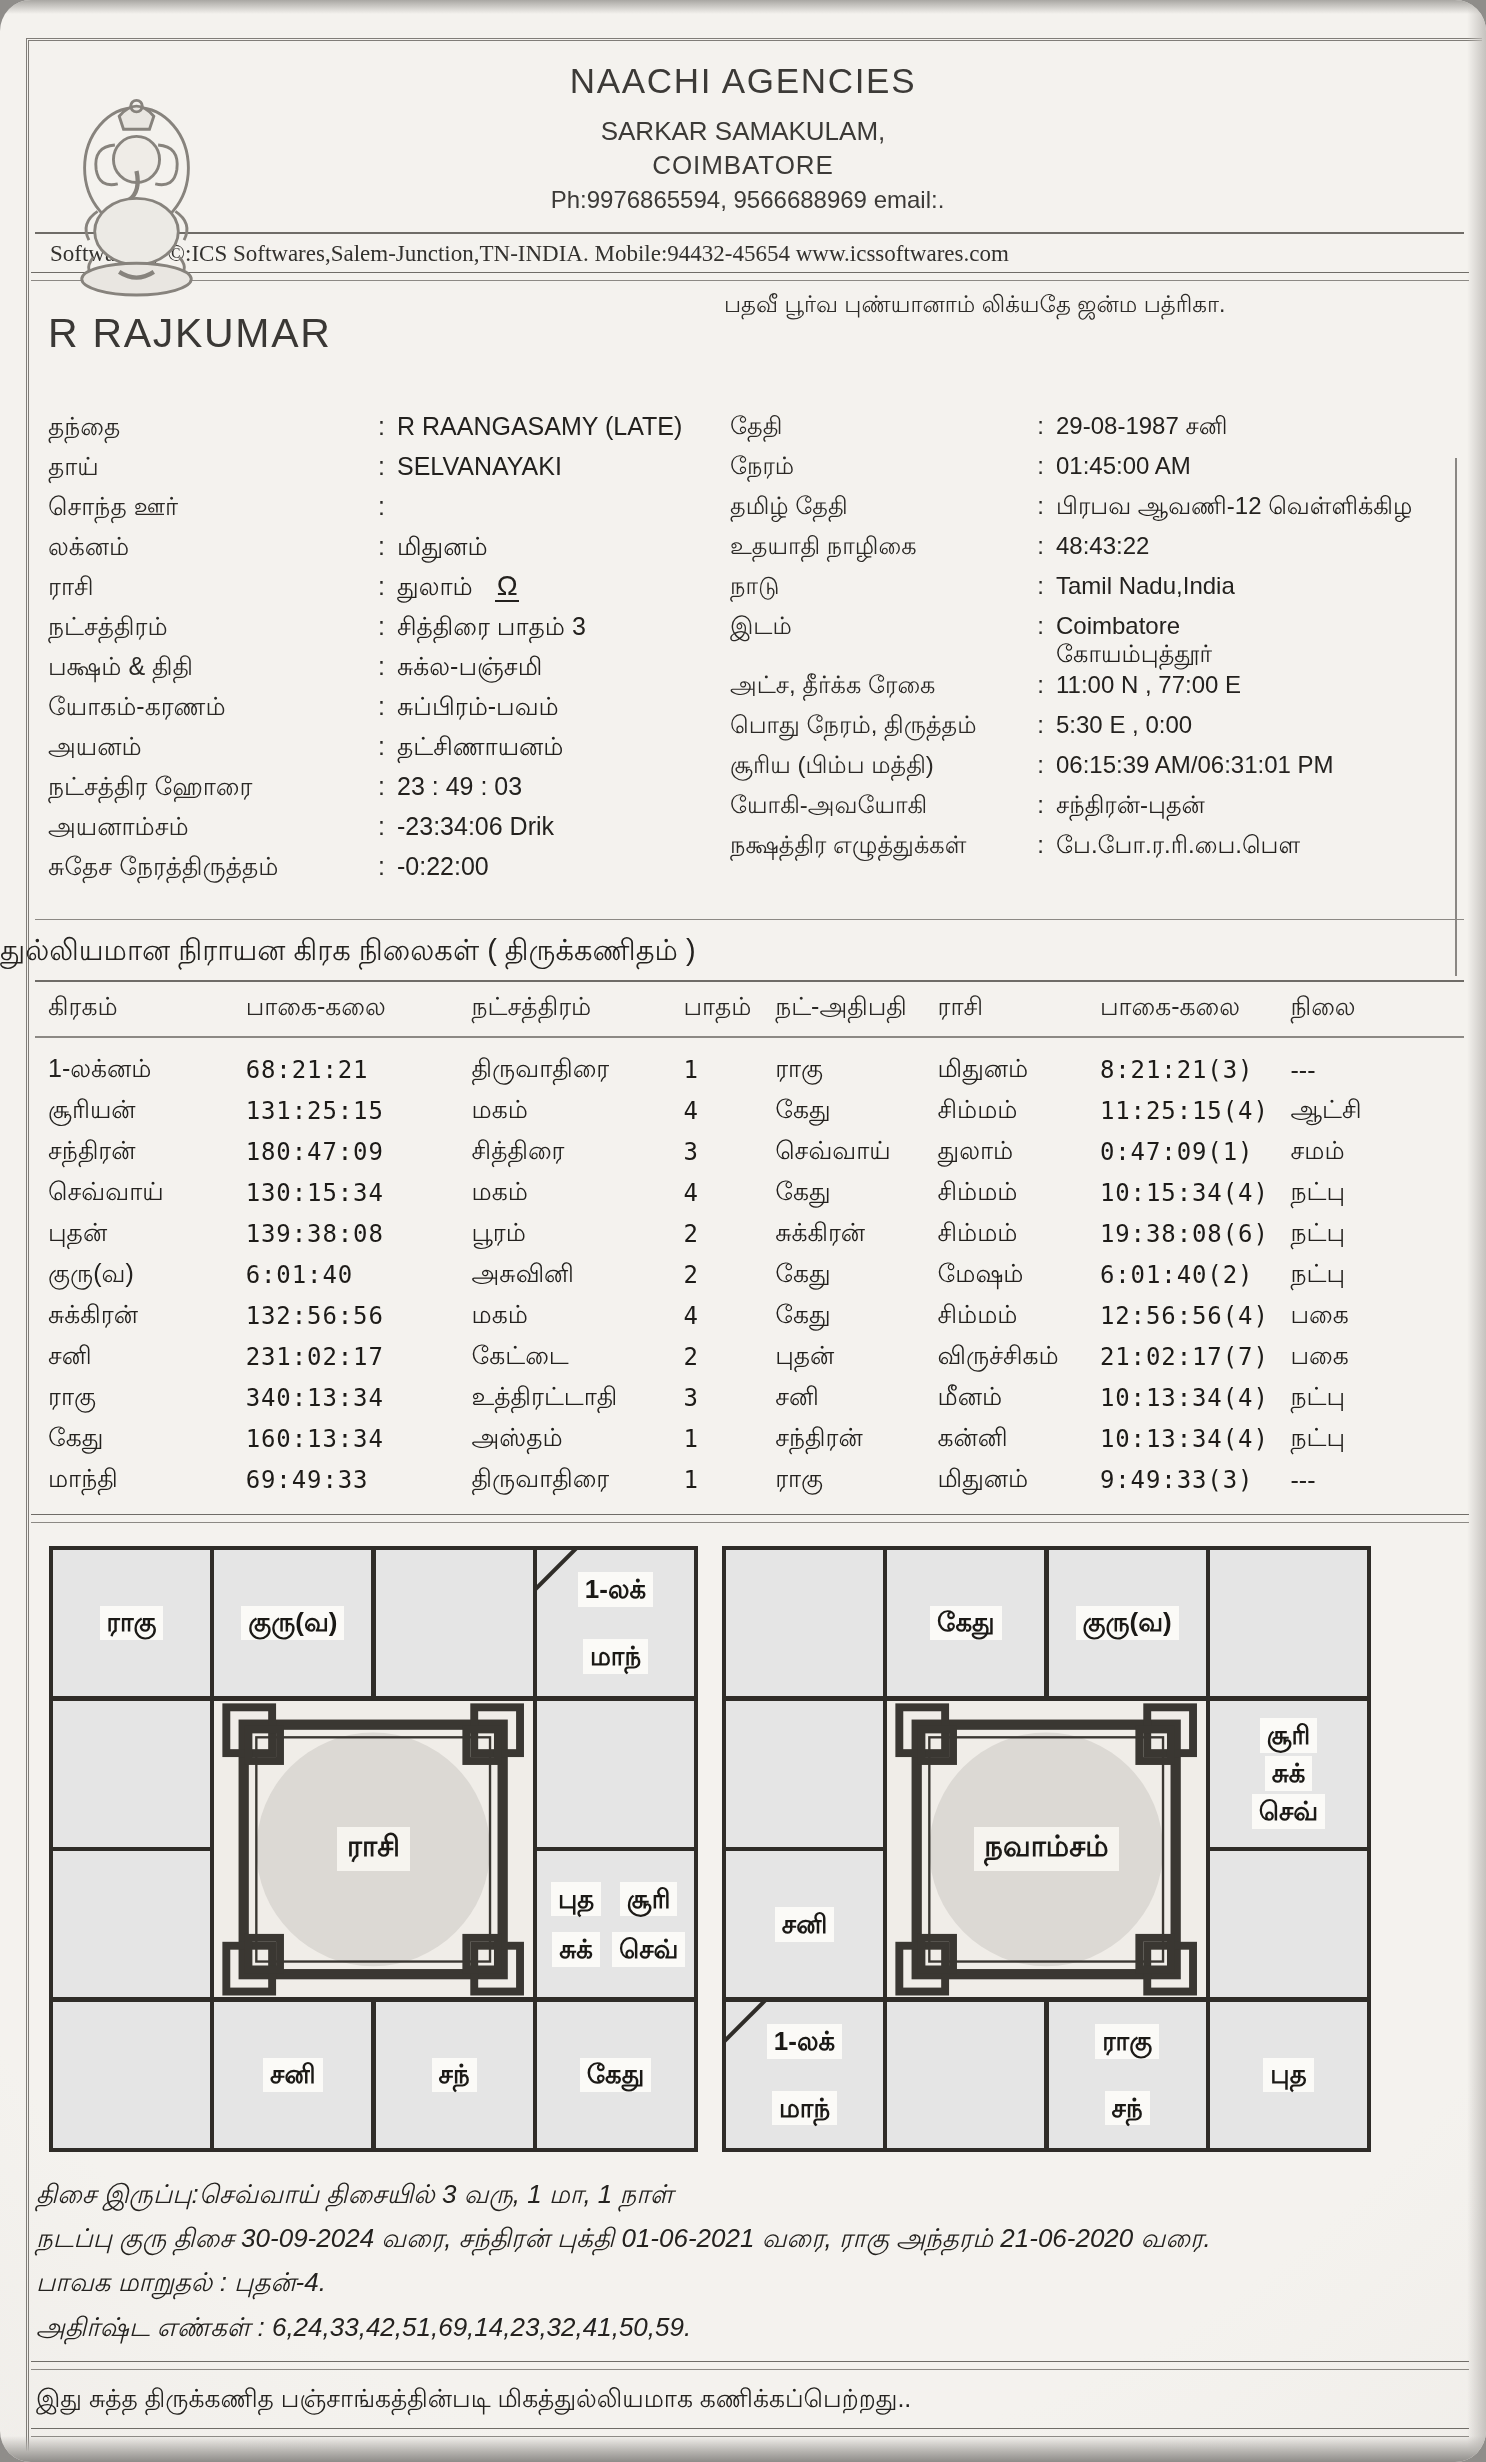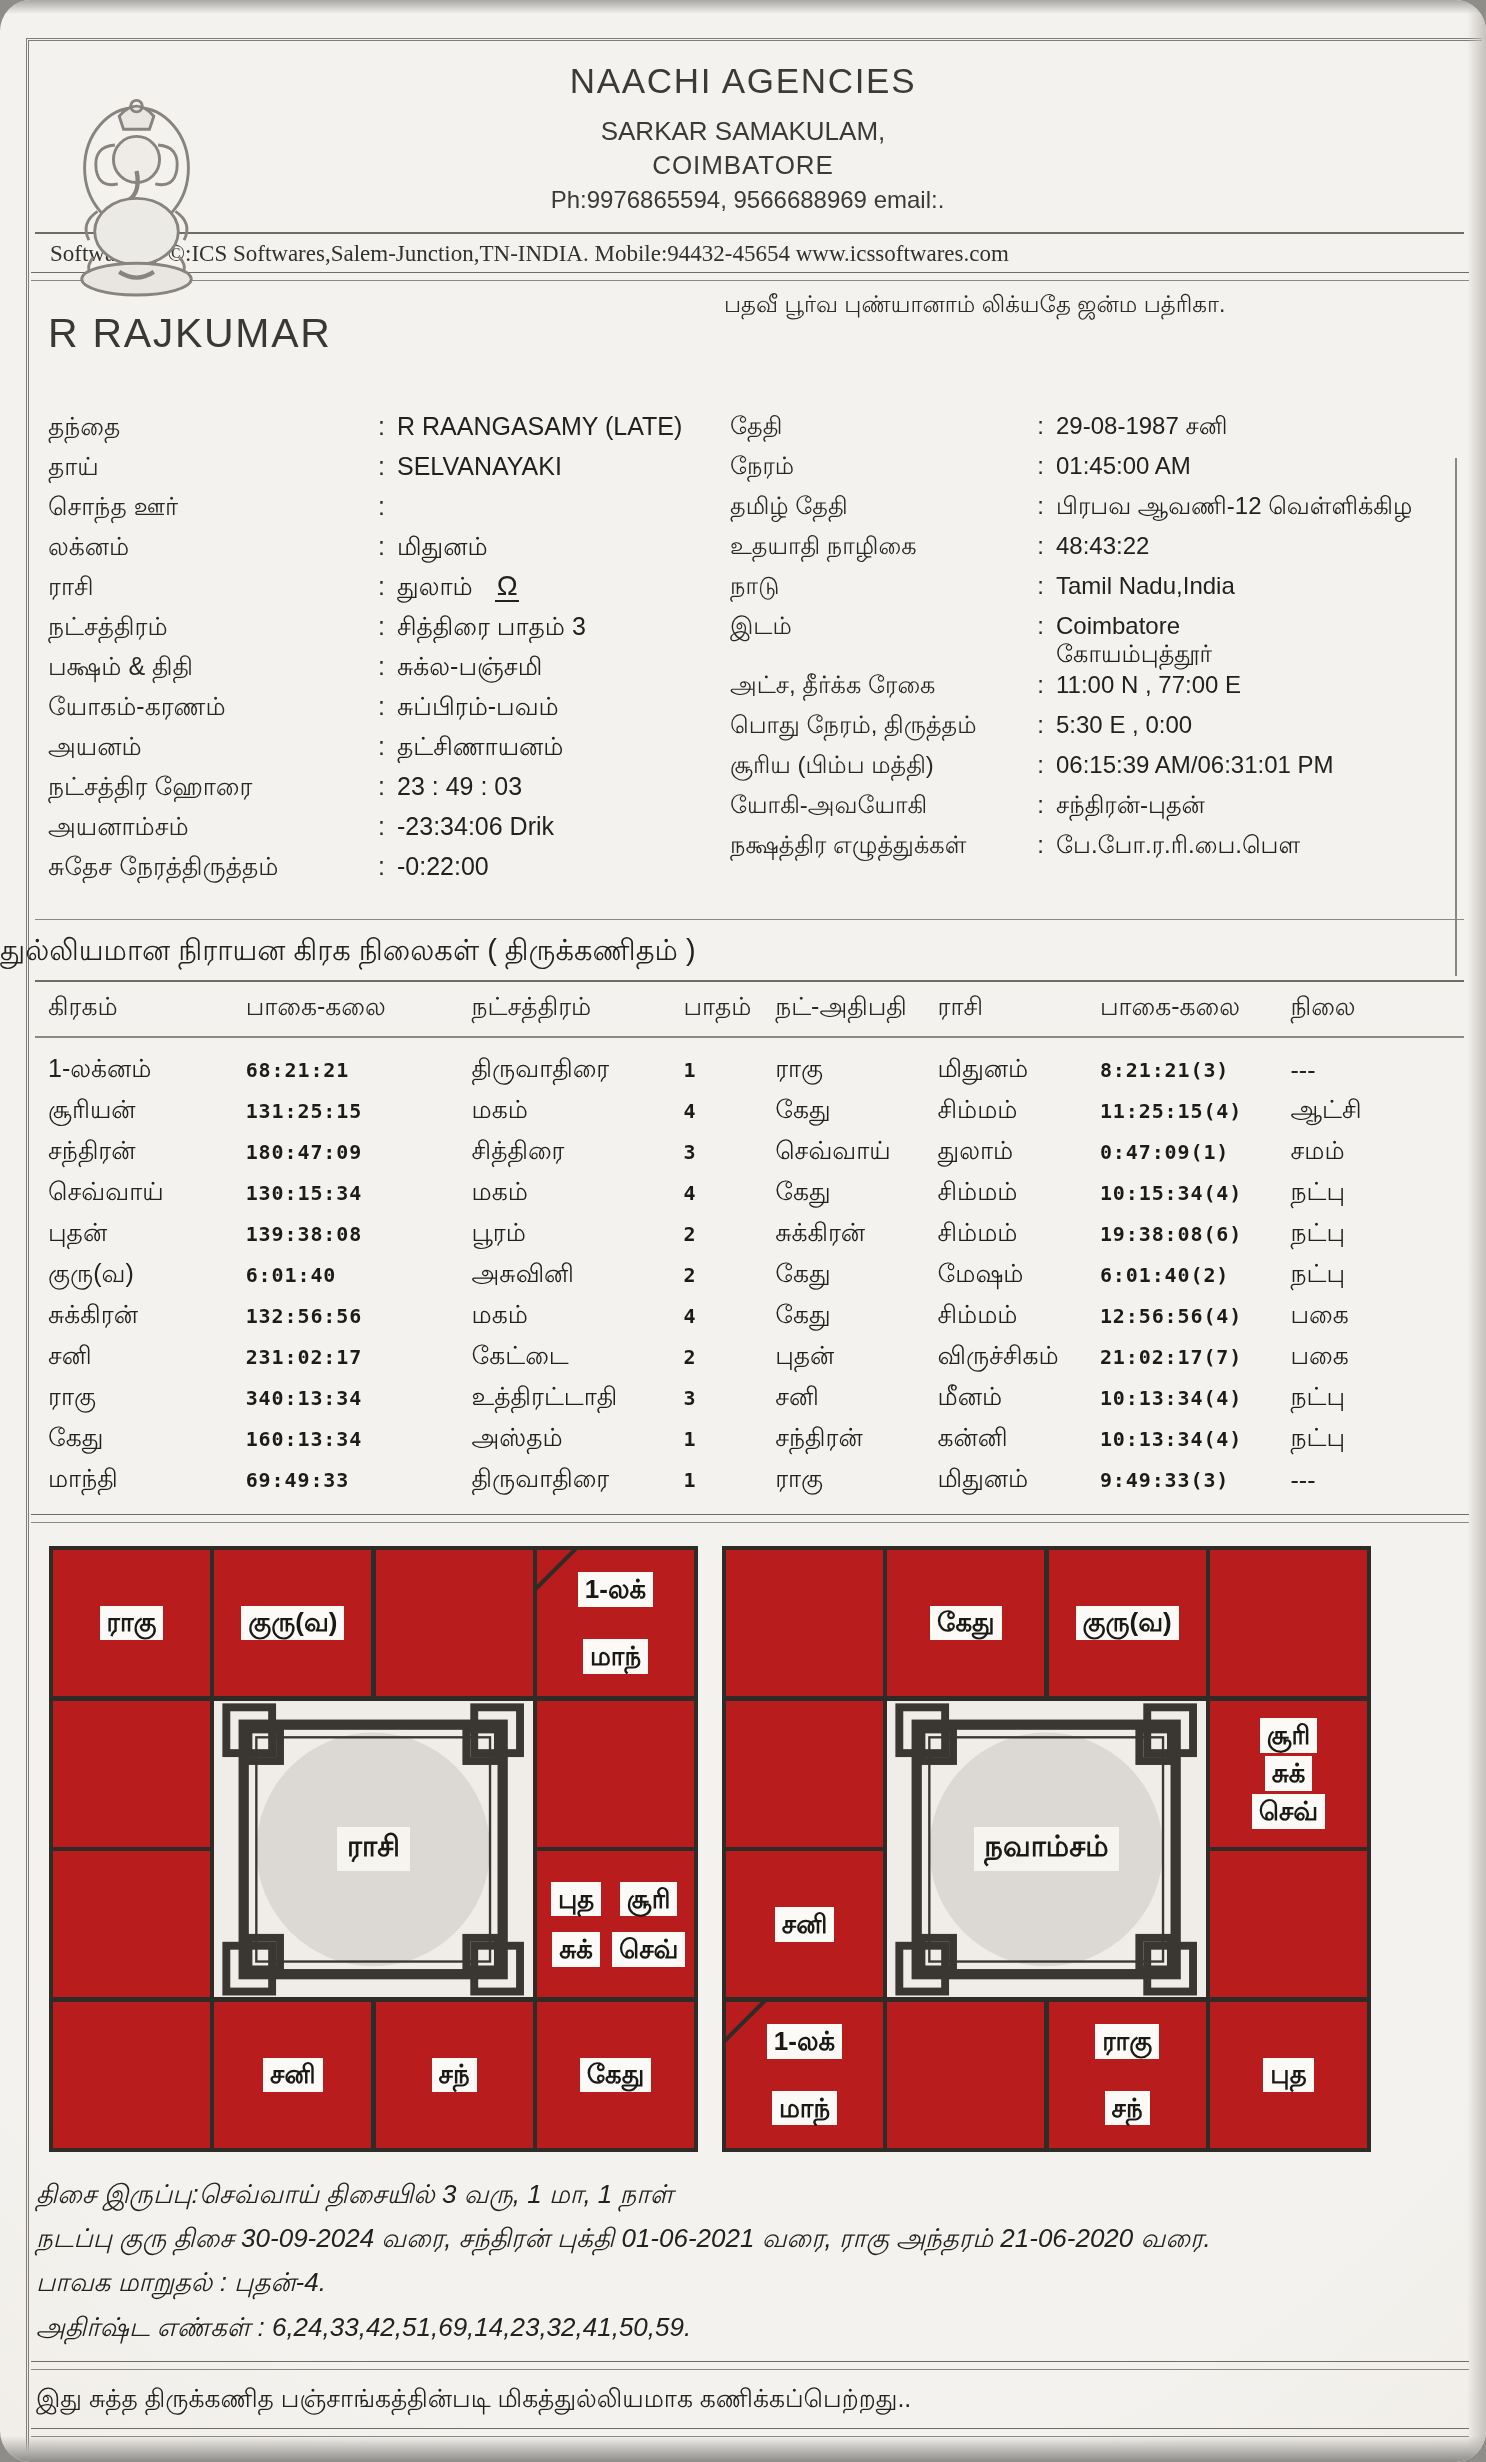--- a/index.html
+++ b/index.html
@@ -57,31 +57,31 @@
   .glyph{display:inline-block;margin-left:22.5px;font-size:28px;border-bottom:2.6px solid #23211e;line-height:1;padding:0 1.7px;}
 
   
   .ptable{margin-top:3.5px;}
   .ptitle{text-align:left;font-size:29px;padding:14px 0 8.6px 0;color:#24221f;}
   .thead{display:grid;grid-template-columns:14% 16% 15% 6.5% 11.5% 11.5% 13.5% 12%;
     padding:10.4px 0 12px 48px;margin-right:26px;font-size:25px;color:#2b2926;}
   .tbody{padding:12px 0 8.6px 48px;margin-right:26px;}
   .trow{display:grid;grid-template-columns:14% 16% 15% 6.5% 11.5% 11.5% 13.5% 12%;
     min-height:41px;align-items:center;font-size:25px;color:#23211e;}
-  .tc.num{font-family:"DejaVu Sans Mono",monospace;font-size:20px;font-weight:bold;letter-spacing:0.9px;color:#1d1b18;}
+  .tc.num{font-family:"DejaVu Sans Mono",monospace;font-size:24px;font-weight:normal;letter-spacing:0.9px;color:#1d1b18;}
   .dbl-bottom{height:7px;margin:5.2px 17.3px 0 31px;border-top:1.7px solid #6f6c67;border-bottom:1.7px solid #8c8984;}
 
   
   .charts{position:relative;height:610px;margin-top:19px;}
   .chart{position:absolute;top:3.5px;width:641px;height:598px;display:grid;
     grid-template-columns:repeat(4,1fr);grid-template-rows:repeat(4,1fr);
     gap:4.3px;background:#2f2c28;border:4.3px solid #2f2c28;}
   .chart.rasi{left:49px;}
   .chart.navamsam{left:722px;}
-  .cell{position:relative;background:#b91c1c;display:flex;flex-direction:column;align-items:center;justify-content:center;gap:7px;overflow:hidden;}
+  .cell{position:relative;background:#e5e5e5;display:flex;flex-direction:column;align-items:center;justify-content:center;gap:7px;overflow:hidden;}
   .cell0{grid-area:1/1;} .cell1{grid-area:1/2;} .cell2{grid-area:1/3;} .cell3{grid-area:1/4;}
   .cell4{grid-area:2/1;} .cell5{grid-area:2/4;} .cell6{grid-area:3/1;} .cell7{grid-area:3/4;}
   .cell8{grid-area:4/1;} .cell9{grid-area:4/2;} .cell10{grid-area:4/3;} .cell11{grid-area:4/4;}
   .center{grid-area:2/2/span 2/span 2;background:#f0ede8;}
   .center svg{position:absolute;inset:0;width:100%;height:100%;}
   .chart-center-label{position:relative;z-index:2;background:#f6f4ef;padding:3.5px 10.4px;font-size:29px;font-weight:600;color:#1c1a17;}
   .plabel{background:#fbfaf7;padding:1.7px 7px;font-size:26px;font-weight:600;color:#1b1916;line-height:1.2;white-space:nowrap;}
   .layout-spread{justify-content:space-between;padding:22.5px 7px;}
   .layout-column{gap:3.5px;}
   .layout-grid2{display:grid;grid-template-columns:1fr 1fr;gap:15.6px 5.2px;justify-items:center;align-content:center;padding:0 8.6px;}

